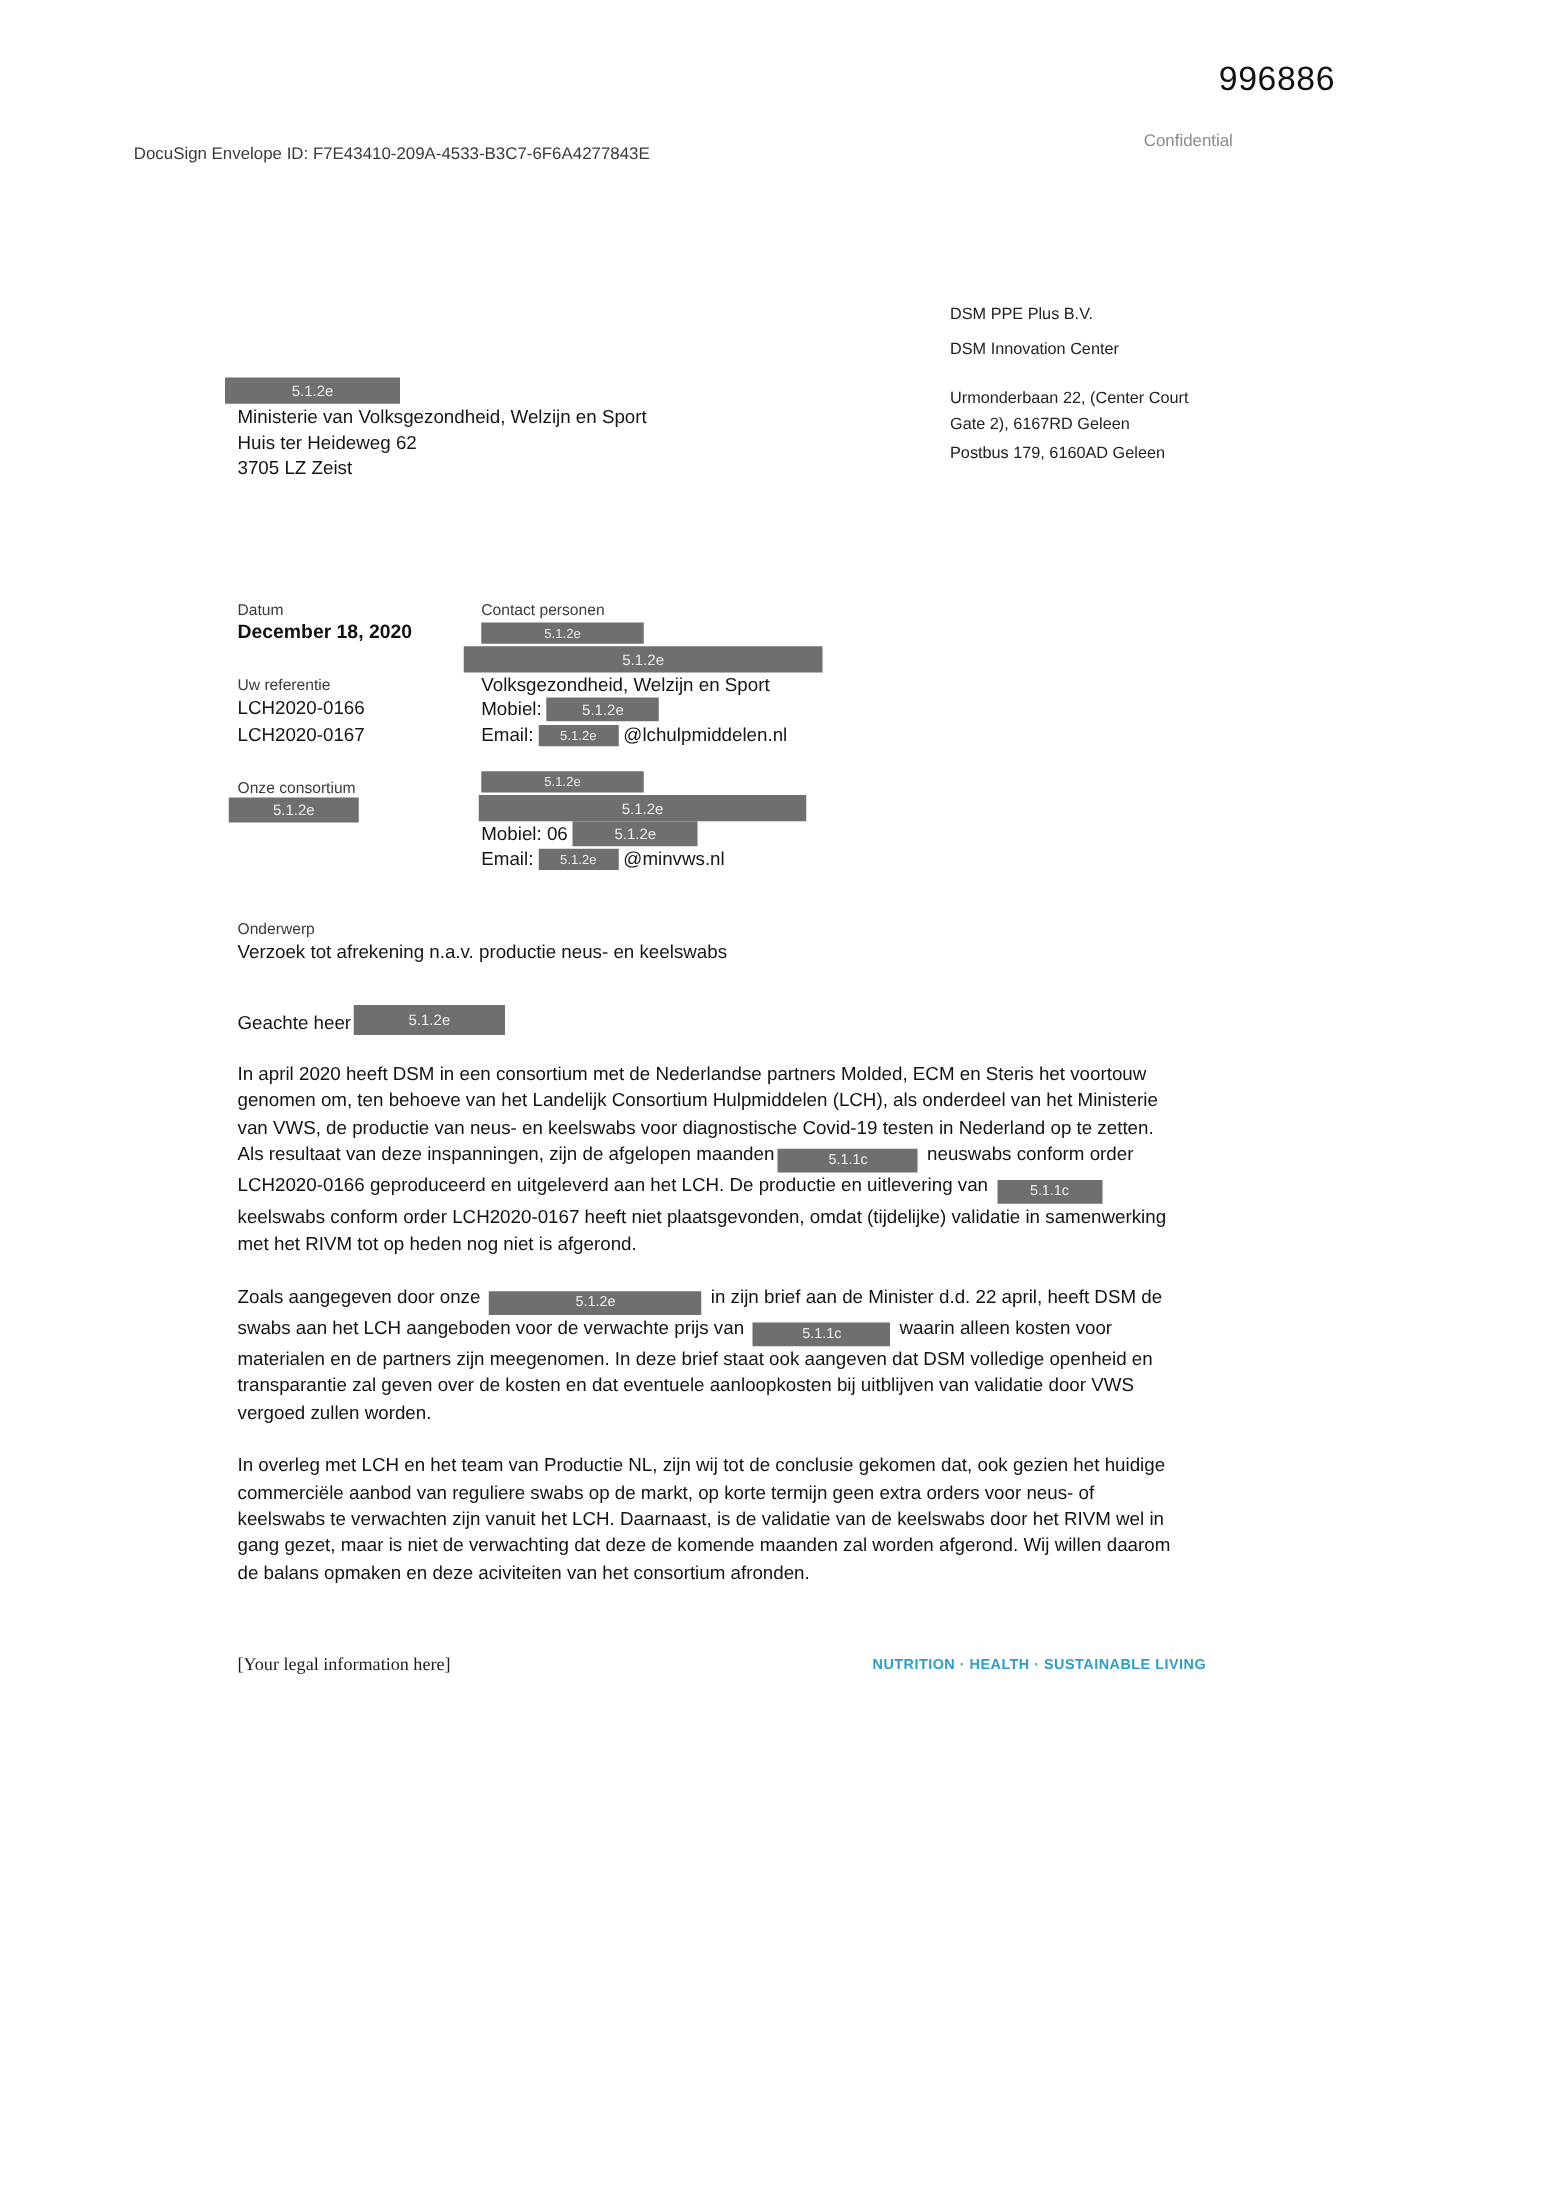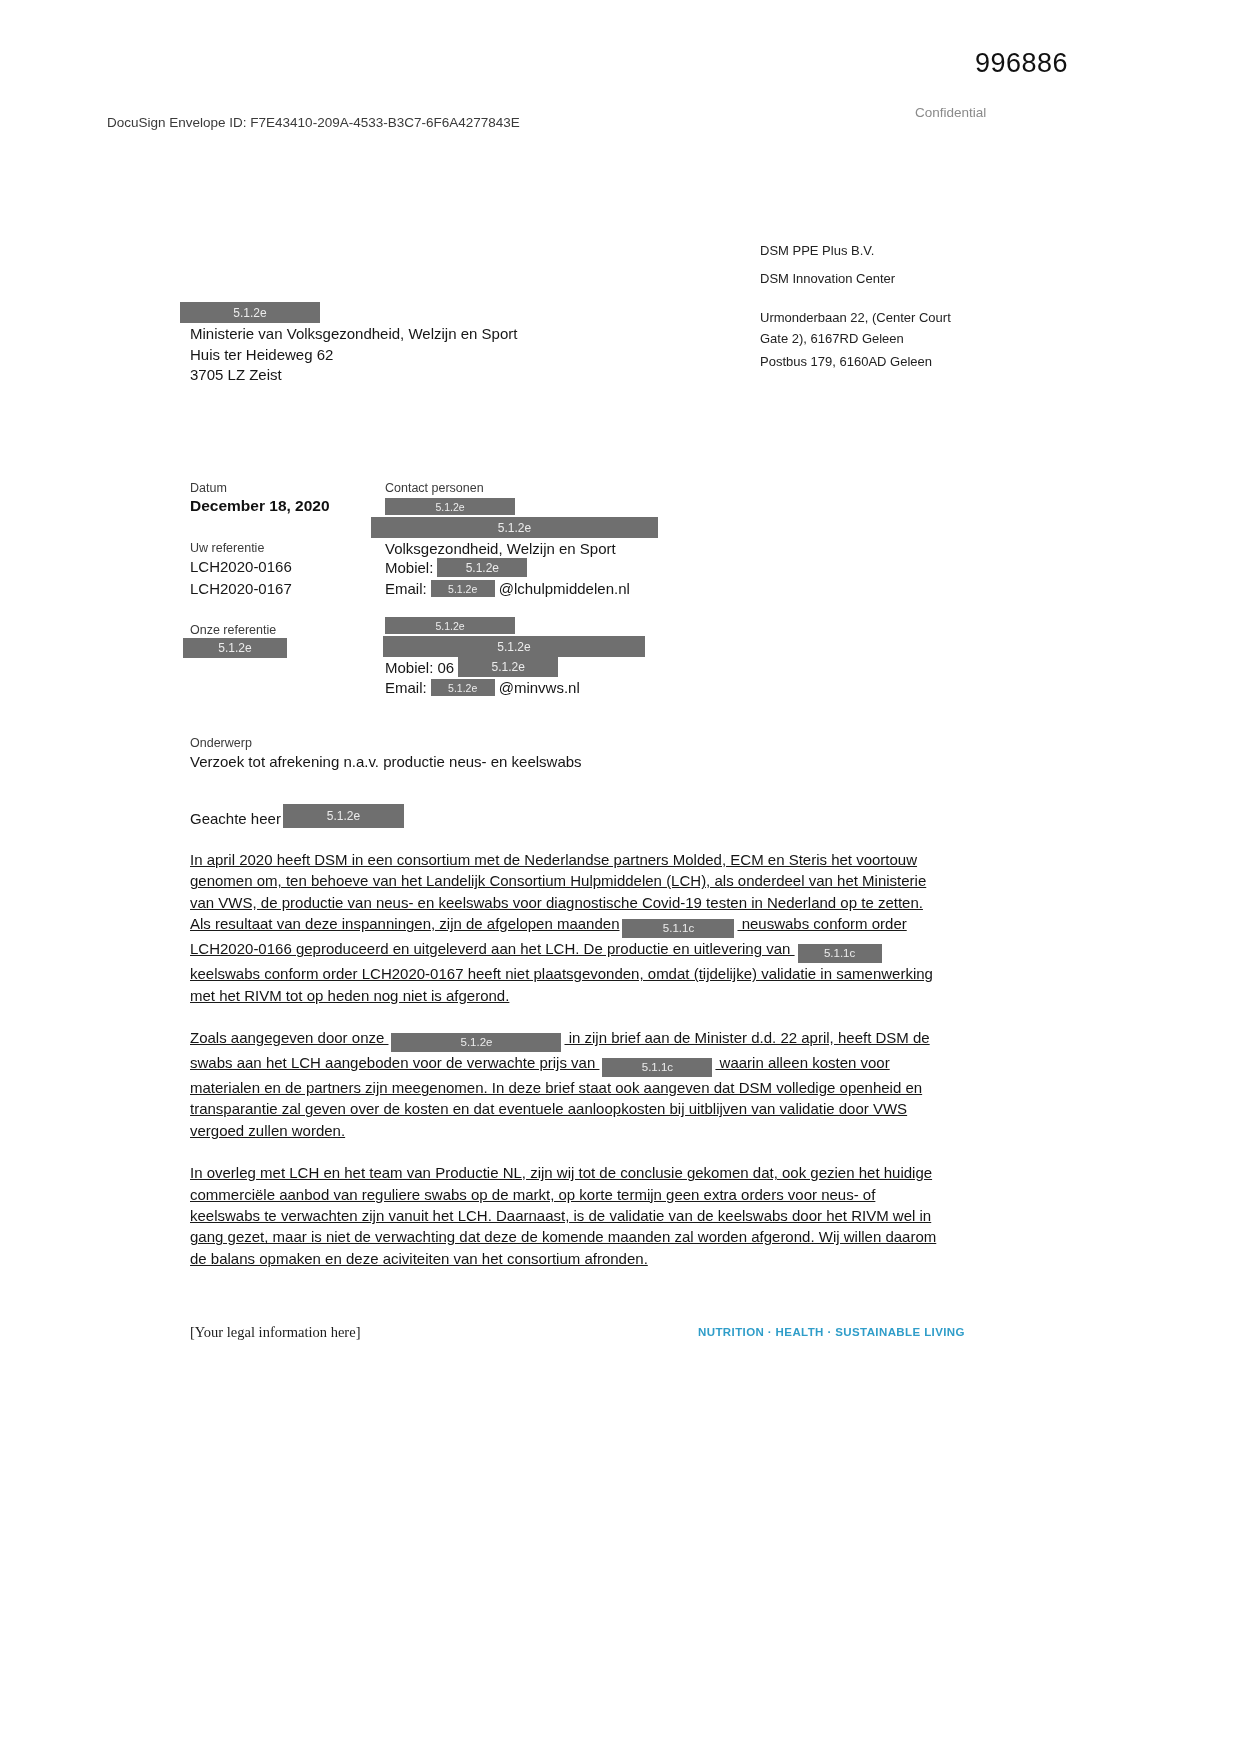--- a/index.html
+++ b/index.html
@@ -61,21 +61,21 @@
     <div class="addr-line">3705 LZ Zeist</div>
   </div>
 
   <div class="abs label" style="left:190px;top:481px;">Datum</div>
   <div class="abs val-strong" style="left:190px;top:497px;">December 18, 2020</div>
 
   <div class="abs label" style="left:190px;top:541px;">Uw referentie</div>
   <div class="abs val" style="left:190px;top:558px;">LCH2020-0166</div>
   <div class="abs val" style="left:190px;top:580px;">LCH2020-0167</div>
 
-  <div class="abs label" style="left:190px;top:623px;">Onze referentie</div>
+  <div class="abs label" style="left:190px;top:623px;">Onze consortium</div>
   <div class="abs redact" style="left:183px;top:638px;width:104px;height:20px;">5.1.2e</div>
 
   <div class="abs label" style="left:385px;top:481px;">Contact personen</div>
 
   <div class="abs redact sm" style="left:385px;top:498px;width:130px;height:17px;">5.1.2e</div>
   <div class="abs redact" style="left:371px;top:517px;width:287px;height:21px;">5.1.2e</div>
   <div class="abs val" style="left:385px;top:540px;">Volksgezondheid, Welzijn en Sport</div>
 
   <div class="abs inline-row" style="left:385px;top:558px;">
     <span>Mobiel:</span>
@@ -99,21 +99,21 @@
     <span class="redact sm" style="width:64px;height:17px;">5.1.2e</span>
     <span>@minvws.nl</span>
   </div>
 
   <div class="abs label" style="left:190px;top:736px;">Onderwerp</div>
   <div class="abs val" style="left:190px;top:753px;">Verzoek tot afrekening n.a.v. productie neus- en keelswabs</div>
 
   <div class="abs val" style="left:190px;top:810px;">Geachte heer</div>
   <div class="abs redact" style="left:283px;top:804px;width:121px;height:24px;">5.1.2e</div>
 
-  <div class="abs body-col" style="left:190px;top:849px;text-decoration:underline;">
+  <div class="abs body-col" style="left:190px;top:849px;">
     <p class="body-par">In april 2020 heeft DSM in een consortium met de Nederlandse partners Molded, ECM en Steris het voortouw genomen om, ten behoeve van het Landelijk Consortium Hulpmiddelen (LCH), als onderdeel van het Ministerie van VWS, de productie van neus- en keelswabs voor diagnostische Covid-19 testen in Nederland op te zetten. Als resultaat van deze inspanningen, zijn de afgelopen maanden<span class="redact-inline" style="width: 112px;">5.1.1c</span> neuswabs conform order LCH2020-0166 geproduceerd en uitgeleverd aan het LCH. De productie en uitlevering van <span class="redact-inline" style="width: 84px;">5.1.1c</span> keelswabs conform order LCH2020-0167 heeft niet plaatsgevonden, omdat (tijdelijke) validatie in samenwerking met het RIVM tot op heden nog niet is afgerond.</p>
     <p class="body-par">Zoals aangegeven door onze <span class="redact-inline" style="width: 170px;">5.1.2e</span> in zijn brief aan de Minister d.d. 22 april, heeft DSM de swabs aan het LCH aangeboden voor de verwachte prijs van <span class="redact-inline" style="width: 110px;">5.1.1c</span> waarin alleen kosten voor materialen en de partners zijn meegenomen. In deze brief staat ook aangeven dat DSM volledige openheid en transparantie zal geven over de kosten en dat eventuele aanloopkosten bij uitblijven van validatie door VWS vergoed zullen worden.</p>
     <p class="body-par">In overleg met LCH en het team van Productie NL, zijn wij tot de conclusie gekomen dat, ook gezien het huidige commerciële aanbod van reguliere swabs op de markt, op korte termijn geen extra orders voor neus- of keelswabs te verwachten zijn vanuit het LCH. Daarnaast, is de validatie van de keelswabs door het RIVM wel in gang gezet, maar is niet de verwachting dat deze de komende maanden zal worden afgerond. Wij willen daarom de balans opmaken en deze aciviteiten van het consortium afronden.</p>
   </div>
 
   <div class="abs footer-legal" style="left:190px;top:1324px;">[Your legal information here]</div>
   <div class="abs footer-tagline" style="left:698px;top:1326px;">NUTRITION · HEALTH · SUSTAINABLE LIVING</div>
 
 </div>
 

